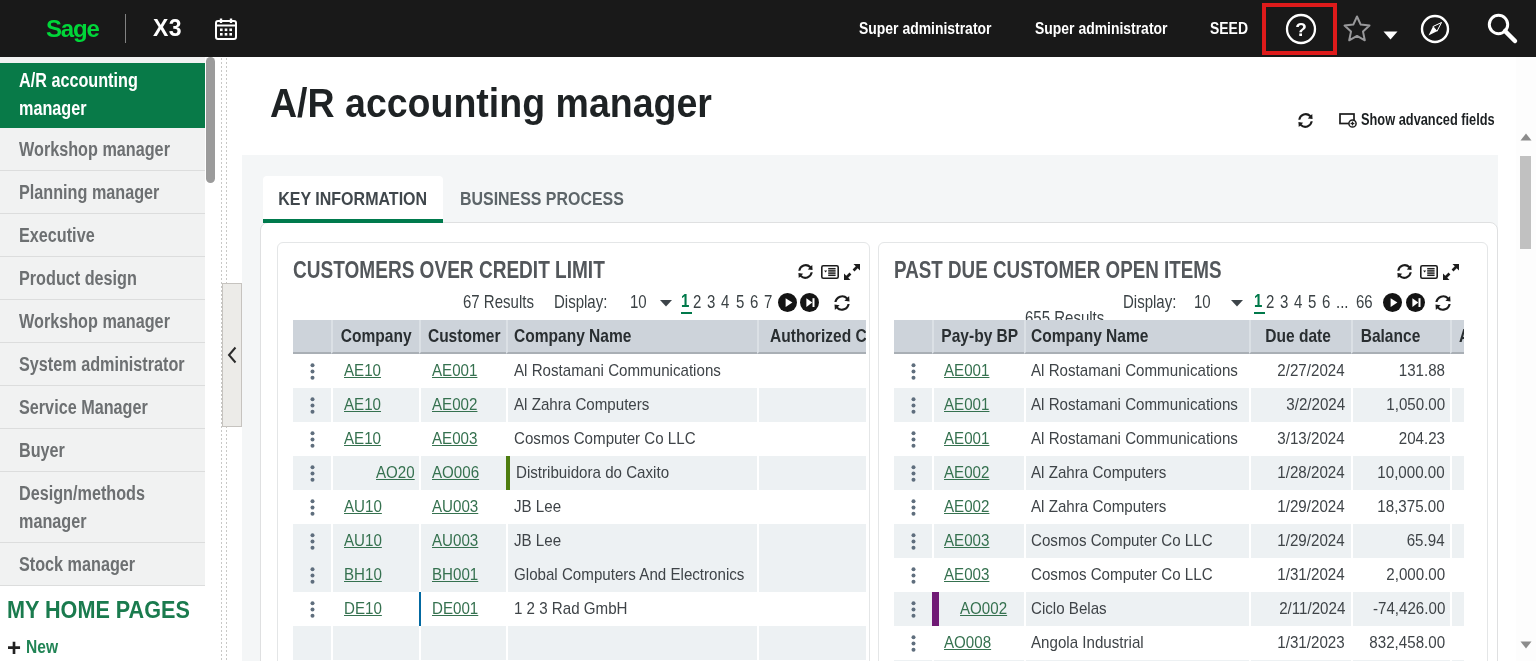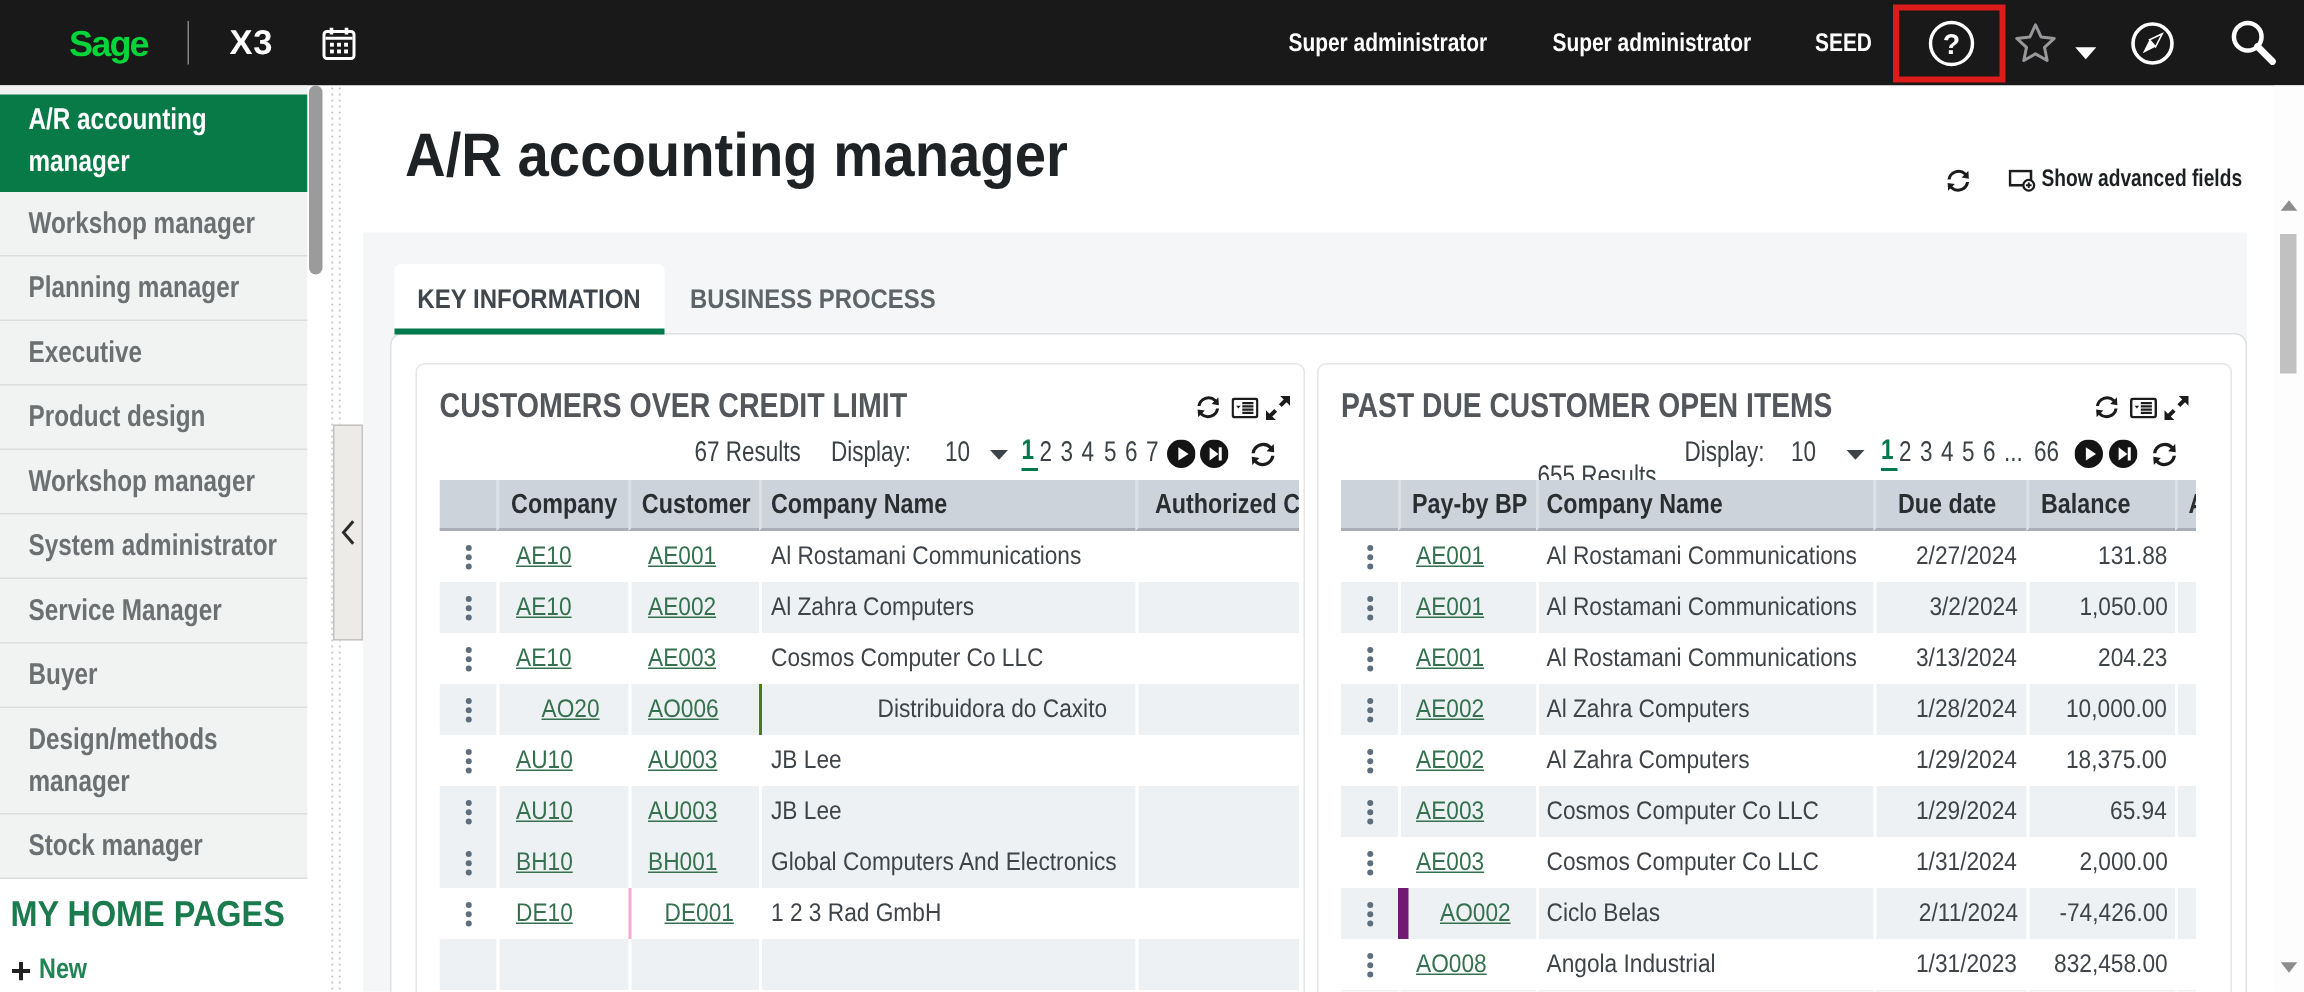--- a/index.html
+++ b/index.html
@@ -305,23 +305,23 @@
           <td style="border-left:2px solid #fff;padding-left:11px;text-align:left;color:#3f4448;white-space:nowrap;overflow:hidden;"><span class="cx" style="transform:scaleX(0.89);white-space:nowrap;"><a style="color:#35714f;text-decoration:underline;">AE003</a></span></td>
           <td style="border-left:2px solid #fff;padding-left:6px;text-align:left;color:#3f4448;white-space:nowrap;overflow:hidden;"><span class="cx" style="transform:scaleX(0.89);white-space:nowrap;">Cosmos Computer Co LLC</span></td>
           <td style="border-left:2px solid #fff;padding-left:11px;text-align:left;color:#3f4448;white-space:nowrap;overflow:hidden;"><span class="cx" style="transform:scaleX(0.89);white-space:nowrap;"></span></td>
         </tr>
         <tr style="height:34px;background:#edf1f3;">
           <td style="text-align:center;color:#3f4448;white-space:nowrap;overflow:hidden;"><svg width="5" height="17" viewBox="0 0 5 17" style="display:inline-block;vertical-align:middle;">
               <circle cx="2.5" cy="2.3" r="2" fill="#5f6e7d"></circle>
               <circle cx="2.5" cy="8.5" r="2" fill="#5f6e7d"></circle>
               <circle cx="2.5" cy="14.7" r="2" fill="#5f6e7d"></circle>
             </svg></td>
-          <td style="border-left:2px solid #fff;padding-left:14px;text-align:center;color:#3f4448;white-space:nowrap;overflow:hidden;text-decoration:underline;"><span class="cx" style="transform:scaleX(0.89);white-space:nowrap;"><a style="color:#35714f;text-decoration:underline;">AO20</a></span></td>
+          <td style="border-left:2px solid #fff;padding-left:14px;text-align:right;color:#3f4448;white-space:nowrap;overflow:hidden;text-decoration:underline;"><span class="cx" style="transform:scaleX(0.89);white-space:nowrap;"><a style="color:#35714f;text-decoration:underline;">AO20</a></span></td>
           <td style="border-left:2px solid #fff;padding-left:11px;text-align:left;color:#3f4448;white-space:nowrap;overflow:hidden;"><span class="cx" style="transform:scaleX(0.89);white-space:nowrap;"><a style="color:#35714f;text-decoration:underline;">AO006</a></span></td>
-          <td style="border-left:2px solid #4d7c0f;padding-left:6px;text-align:right;color:#3f4448;white-space:nowrap;overflow:hidden;"><span class="cx" style="transform:scaleX(0.89);white-space:nowrap;">Distribuidora do Caxito</span></td>
+          <td style="border-left:4px solid #4d7c0f;padding-left:6px;text-align:left;color:#3f4448;white-space:nowrap;overflow:hidden;"><span class="cx" style="transform:scaleX(0.89);white-space:nowrap;">Distribuidora do Caxito</span></td>
           <td style="border-left:2px solid #fff;padding-left:11px;text-align:left;color:#3f4448;white-space:nowrap;overflow:hidden;"><span class="cx" style="transform:scaleX(0.89);white-space:nowrap;"></span></td>
         </tr>
         <tr style="height:34px;background:#ffffff;">
           <td style="text-align:center;color:#3f4448;white-space:nowrap;overflow:hidden;"><svg width="5" height="17" viewBox="0 0 5 17" style="display:inline-block;vertical-align:middle;">
               <circle cx="2.5" cy="2.3" r="2" fill="#5f6e7d"></circle>
               <circle cx="2.5" cy="8.5" r="2" fill="#5f6e7d"></circle>
               <circle cx="2.5" cy="14.7" r="2" fill="#5f6e7d"></circle>
             </svg></td>
           <td style="border-left:2px solid #fff;padding-left:11px;text-align:left;color:#3f4448;white-space:nowrap;overflow:hidden;"><span class="cx" style="transform:scaleX(0.89);white-space:nowrap;"><a style="color:#35714f;text-decoration:underline;">AU10</a></span></td>
           <td style="border-left:2px solid #fff;padding-left:11px;text-align:left;color:#3f4448;white-space:nowrap;overflow:hidden;"><span class="cx" style="transform:scaleX(0.89);white-space:nowrap;"><a style="color:#35714f;text-decoration:underline;">AU003</a></span></td>
@@ -350,21 +350,21 @@
           <td style="border-left:2px solid #fff;padding-left:6px;text-align:left;color:#3f4448;white-space:nowrap;overflow:hidden;"><span class="cx" style="transform:scaleX(0.89);white-space:nowrap;">Global Computers And Electronics</span></td>
           <td style="border-left:2px solid #fff;padding-left:11px;text-align:left;color:#3f4448;white-space:nowrap;overflow:hidden;"><span class="cx" style="transform:scaleX(0.89);white-space:nowrap;"></span></td>
         </tr>
         <tr style="height:34px;background:#ffffff;text-decoration:underline;">
           <td style="text-align:center;color:#3f4448;white-space:nowrap;overflow:hidden;"><svg width="5" height="17" viewBox="0 0 5 17" style="display:inline-block;vertical-align:middle;">
               <circle cx="2.5" cy="2.3" r="2" fill="#5f6e7d"></circle>
               <circle cx="2.5" cy="8.5" r="2" fill="#5f6e7d"></circle>
               <circle cx="2.5" cy="14.7" r="2" fill="#5f6e7d"></circle>
             </svg></td>
           <td style="border-left:2px solid #fff;padding-left:11px;text-align:left;color:#3f4448;white-space:nowrap;overflow:hidden;"><span class="cx" style="transform:scaleX(0.89);white-space:nowrap;"><a style="color:#35714f;text-decoration:underline;">DE10</a></span></td>
-          <td style="border-left:2px solid #f9a8d4;padding-left:11px;text-align:center;color:#3f4448;white-space:nowrap;overflow:hidden;"><span class="cx" style="transform:scaleX(0.89);white-space:nowrap;"><a style="color:#35714f;text-decoration:underline;">DE001</a></span></td>
+          <td style="border-left:2px solid #0369a1;padding-left:11px;text-align:left;color:#3f4448;white-space:nowrap;overflow:hidden;"><span class="cx" style="transform:scaleX(0.89);white-space:nowrap;"><a style="color:#35714f;text-decoration:underline;">DE001</a></span></td>
           <td style="border-left:2px solid #fff;padding-left:6px;text-align:left;color:#3f4448;white-space:nowrap;overflow:hidden;"><span class="cx" style="transform:scaleX(0.89);white-space:nowrap;">1 2 3 Rad GmbH</span></td>
           <td style="border-left:2px solid #fff;padding-left:11px;text-align:left;color:#3f4448;white-space:nowrap;overflow:hidden;"><span class="cx" style="transform:scaleX(0.89);white-space:nowrap;"></span></td>
         </tr>
         <tr style="height:34px;background:#edf1f3;">
           <td style="text-align:center;color:#3f4448;white-space:nowrap;overflow:hidden;"></td>
           <td style="border-left:2px solid #fff;padding-left:11px;text-align:left;color:#3f4448;white-space:nowrap;overflow:hidden;"></td>
           <td style="border-left:2px solid #fff;padding-left:11px;text-align:left;color:#3f4448;white-space:nowrap;overflow:hidden;"></td>
           <td style="border-left:2px solid #fff;padding-left:6px;text-align:left;color:#3f4448;white-space:nowrap;overflow:hidden;"></td>
           <td style="border-left:2px solid #fff;padding-left:11px;text-align:left;color:#3f4448;white-space:nowrap;overflow:hidden;"><span class="cx" style="transform:scaleX(0.89);white-space:nowrap;"></span></td>
         </tr>

